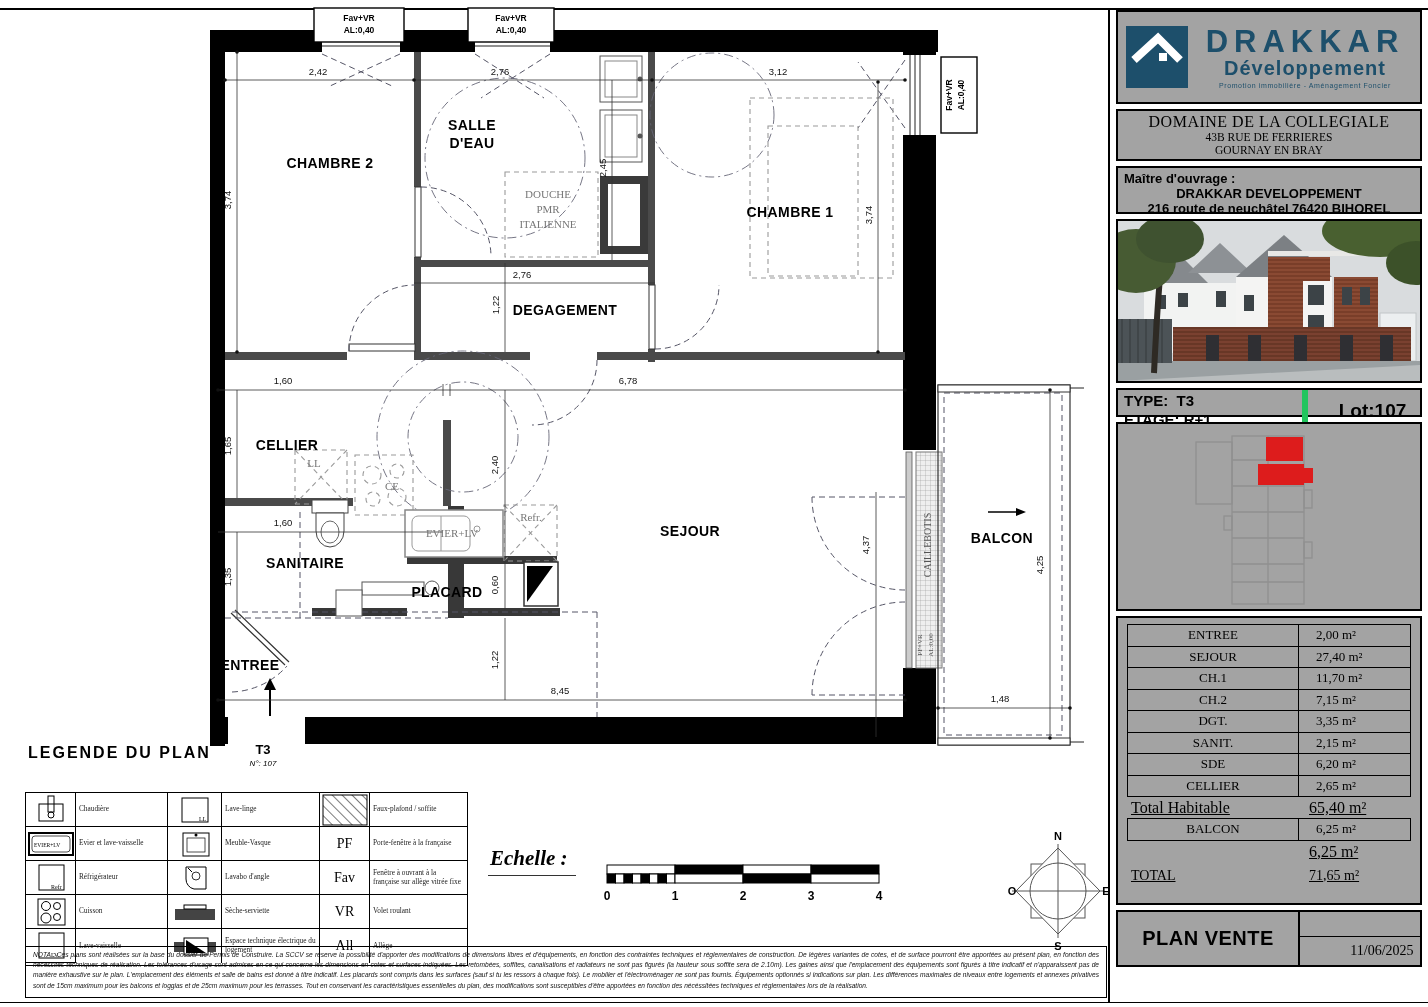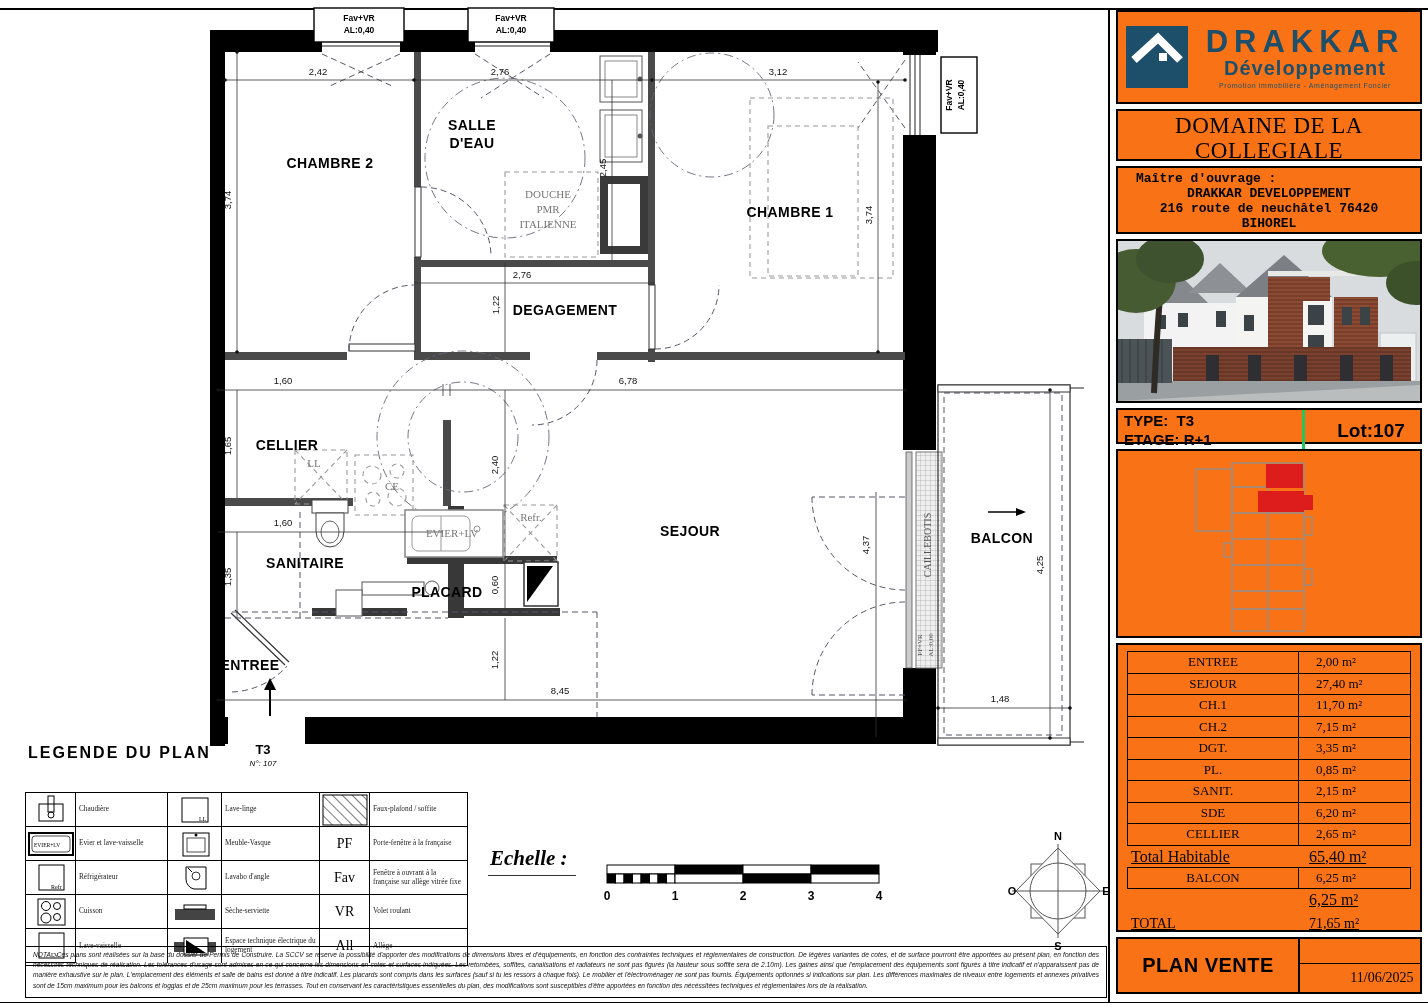--- a/index.html
+++ b/index.html
@@ -38,38 +38,38 @@
   .echelle{position:absolute;left:488px;top:846px;font:italic bold 21px "Liberation Serif",serif;
            border-bottom:1.5px solid #333;padding:0 8px 4px 2px;}
   .scalebar{position:absolute;left:600px;top:862px;}
   .compass{position:absolute;left:1008px;top:828px;}
   .compass text{font:bold 11px "Liberation Sans",sans-serif;fill:#000;text-anchor:middle;}
   .nota{position:absolute;left:25px;top:946px;width:1066px;height:44px;border:1.5px solid #000;
         padding:3px 7px;font:italic 6.6px "Liberation Sans",sans-serif;line-height:1.55;text-align:justify;color:#111;}
 
   
   .tb{position:absolute;left:1116px;top:10px;width:306px;display:flex;flex-direction:column;gap:5px;}
-  .tb-box{border:2px solid #000;background:#f97316;box-sizing:border-box;}
+  .tb-box{border:2px solid #000;background:#a3a3a3;box-sizing:border-box;}
   .logo-box{height:94px;display:flex;align-items:center;padding:6px 8px;gap:10px;}
   .logo-text{display:flex;flex-direction:column;align-items:center;flex:1;}
   .logo-name{font:bold 31px "Liberation Sans",sans-serif;letter-spacing:6px;color:#1d4f6b;line-height:1;}
   .logo-sub{font:bold 20px "Liberation Sans",sans-serif;color:#1d4f6b;letter-spacing:1px;line-height:1.1;}
   .logo-tag{font:7px "Liberation Sans",sans-serif;color:#1d4f6b;letter-spacing:.6px;margin-top:3px;}
   .proj-box{height:52px;text-align:center;font-family:"Liberation Serif",serif;padding-top:2px;}
-  .proj-name{font-size:23px;letter-spacing:.5px;line-height:1.1;}
+  .proj-name{font-size:16px;letter-spacing:.5px;line-height:1.1;}
   .proj-a1,.proj-a2{font-size:11.5px;line-height:1.15;}
-  .owner-box{height:68px;padding:3px 18px;font-weight:bold;font-family:Liberation Mono, monospace;}
+  .owner-box{height:48px;padding:3px 6px;font-weight:bold;}
   .owner-lbl{font-size:13px;text-align:left;}
   .owner-name{font-size:13px;text-align:center;}
   .owner-addr{font-size:13px;text-align:center;}
   .photo-box{height:164px;padding:0;}
-  .type-box{height:36px;display:grid;grid-template-columns:1fr 118px;}
+  .type-box{height:29px;display:grid;grid-template-columns:1fr 118px;}
   .type-left{padding:2px 6px;font:bold 15px "Liberation Sans",sans-serif;line-height:1.25;}
   .type-left span{display:inline-block;}
-  .lot-cell{border-left:3px solid #22c55e;display:flex;align-items:center;justify-content:center;
+  .lot-cell{border-left:6px solid #22c55e;display:flex;align-items:center;justify-content:center;
             font:bold 19px "Liberation Sans",sans-serif;padding-left:17px;}
   .keyplan-box{height:189px;display:flex;align-items:flex-start;justify-content:center;}
   .table-box{height:289px;padding:6px 9px;font-family:"Liberation Serif",serif;}
   .a-row{display:grid;grid-template-columns:1fr 112px;height:20.5px;line-height:20.5px;
          border:1px solid #000;margin-top:-1px;font-size:13px;}
   .a-row:first-child{margin-top:0;}
   .a-row .al{text-align:center;}
   .a-row .av{border-left:1px solid #000;padding-left:17px;}
   .sp-row{display:grid;grid-template-columns:1fr 112px;height:22px;line-height:22px;font-size:16px;}
   .sp-row .sl{padding-left:4px;text-decoration:underline;}
@@ -553,24 +553,20 @@
         </div>
       <div class="a-row">
           <div class="al">CH.2</div>
           <div class="av">7,15 m²</div>
         </div>
       <div class="a-row">
           <div class="al">DGT.</div>
           <div class="av">3,35 m²</div>
         </div>
       <div class="a-row">
-          <div class="al">PL.</div>
-          <div class="av">0,85 m²</div>
-        </div>
-      <div class="a-row">
           <div class="al">SANIT.</div>
           <div class="av">2,15 m²</div>
         </div>
       <div class="a-row">
           <div class="al">SDE</div>
           <div class="av">6,20 m²</div>
         </div>
       <div class="a-row">
           <div class="al">CELLIER</div>
           <div class="av">2,65 m²</div>

